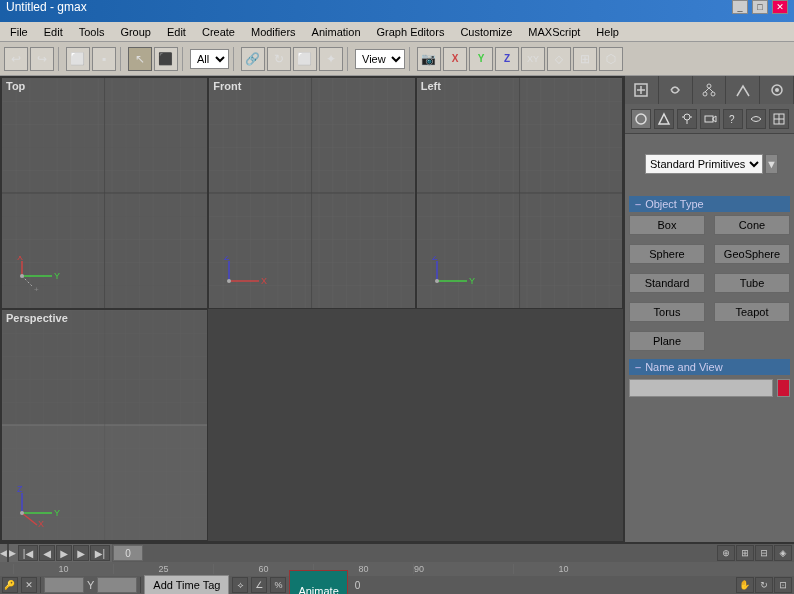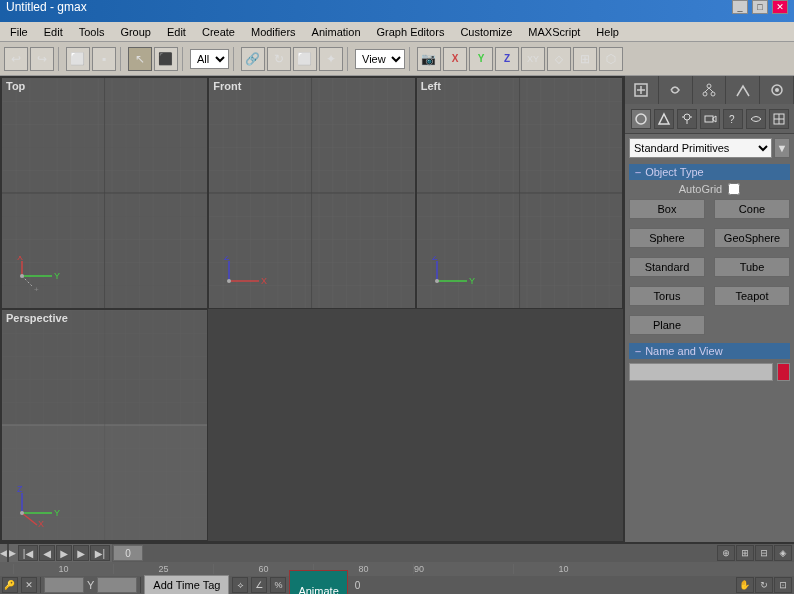--- a/index.html
+++ b/index.html
@@ -41,21 +41,21 @@
     #right-panel { width: 170px; background: #696969; border-left: 1px solid #333; display: flex; flex-direction: column; }
     #panel-tabs { display: flex; background: #5a5a5a; height: 28px; }
     .panel-tab { flex: 1; display: flex; align-items: center; justify-content: center; cursor: pointer; border-right: 1px solid #444; }
 
     
     #panel-icons { background: #606060; display: flex; align-items: center; justify-content: center; gap: 3px; padding: 4px; height: 30px; border-bottom: 1px solid #444; }
     .panel-icon { width: 20px; height: 20px; background: #555; border: 1px solid #444; display: flex; align-items: center; justify-content: center; font-size: 10px; cursor: pointer; }
     .panel-icon.active { background: #777; }
 
     
-    #primitives-dropdown { margin: 4px; display: flex; align-items: center; gap: 2px; justify-content: space-between; }
+    #primitives-dropdown { margin: 20px; display: flex; align-items: center; gap: 2px; justify-content: space-between; }
     #primitives-dropdown select { flex: 1; background: #f5f5f5; border: 1px solid #888; font-size: 11px; height: 20px; color: #000; }
 
     
     #object-type-section { margin: 2px 4px; }
     .section-header { background: #3a6a9a; color: #cce; padding: 2px 6px; font-size: 11px; display: flex; align-items: center; gap: 4px; margin-bottom: 3px; }
     .section-collapse { color: #aad; font-weight: bold; cursor: pointer; }
     .autogrid-row { display: flex; align-items: center; justify-content: center; gap: 6px; margin-bottom: 4px; color: #ccc; font-size: 11px; }
     .object-btn-grid { display: grid; grid-template-columns: 1fr 1fr; gap: 9px; }
     .obj-btn { background: #888; border: 1px solid #666; color: #000; font-size: 11px; padding: 3px 4px; cursor: pointer; text-align: center; }
 
@@ -341,24 +341,20 @@
         <option>Standard Primitives</option>
       </select>
       <div style="width:16px;height:20px;background:#888;border:1px solid #666;display:flex;align-items:center;justify-content:center;cursor:pointer;">▼</div>
     </div>
 
     <div id="object-type-section">
       <div class="section-header">
         <span class="section-collapse">–</span>
         <span>Object Type</span>
       </div>
-      <div class="autogrid-row">
-        <span>AutoGrid</span>
-        <input type="checkbox" style="width: 12px; height: 12px;">
-      </div>
       <div class="object-btn-grid">
         <button class="obj-btn">Box</button>
         <button class="obj-btn">Cone</button>
         <button class="obj-btn">Sphere</button>
         <button class="obj-btn">GeoSphere</button>
         <button class="obj-btn">Standard</button>
         <button class="obj-btn">Tube</button>
         <button class="obj-btn">Torus</button>
         <button class="obj-btn">Teapot</button>
         <button class="obj-btn">Plane</button>

